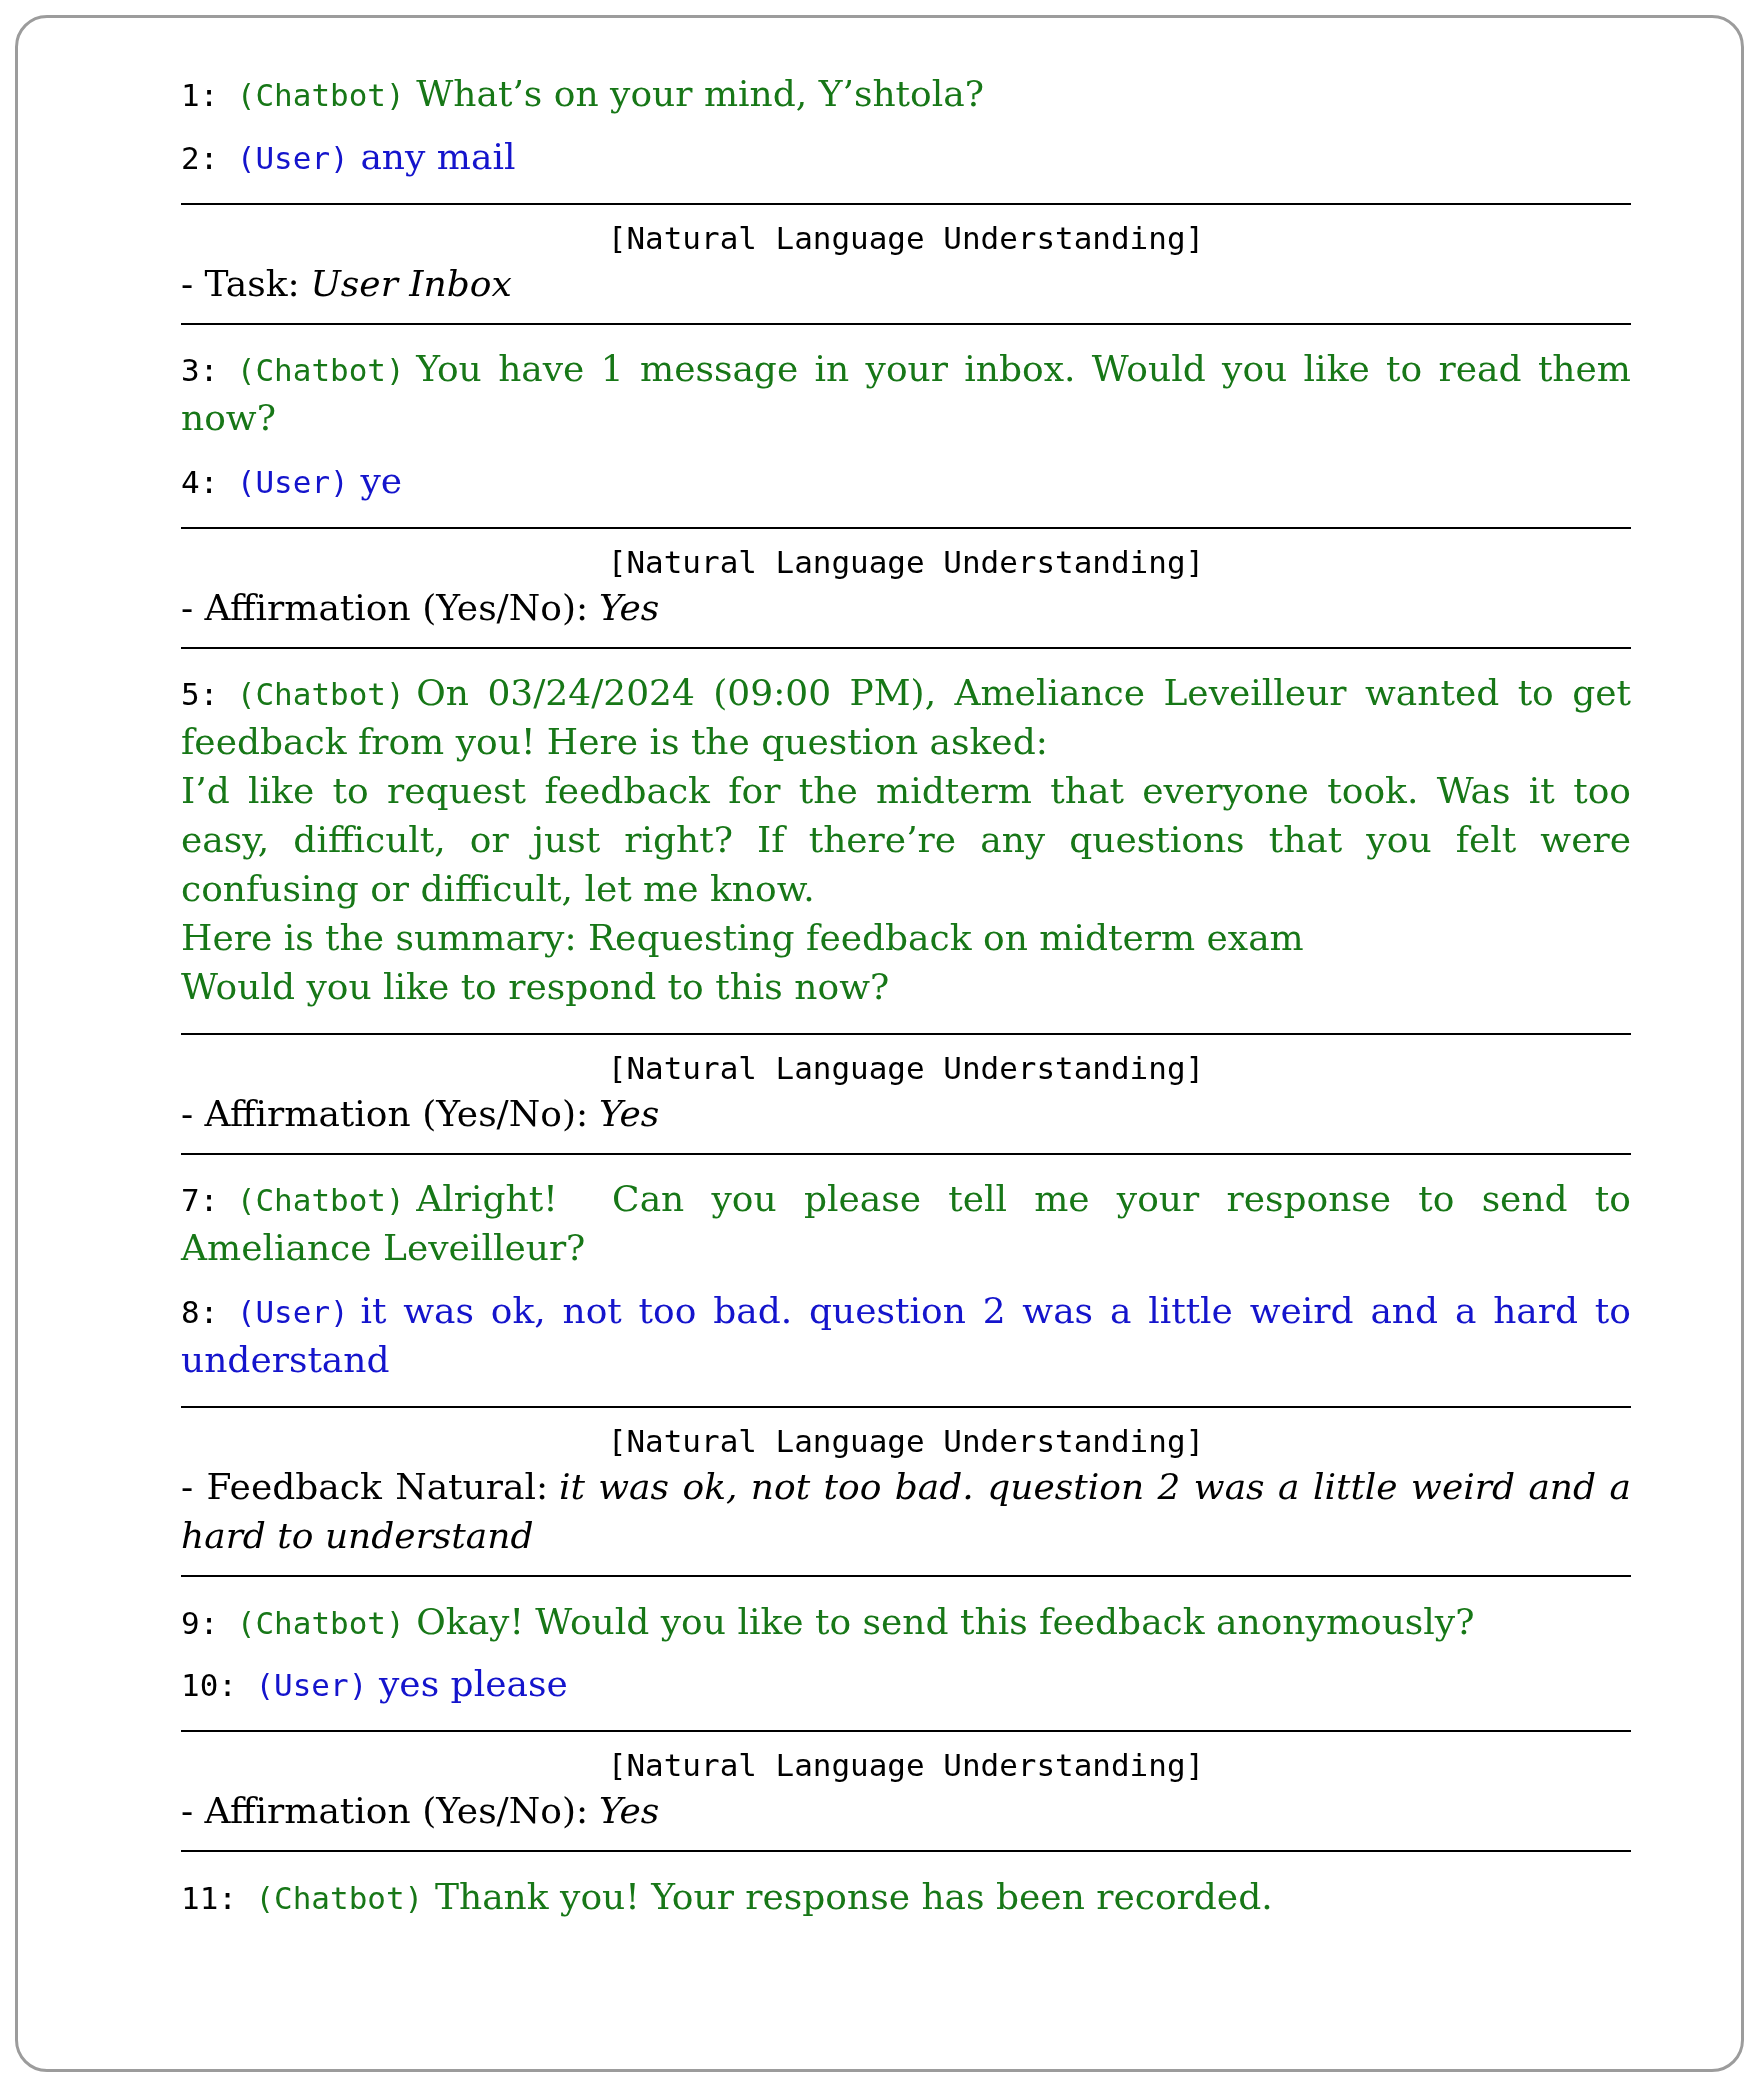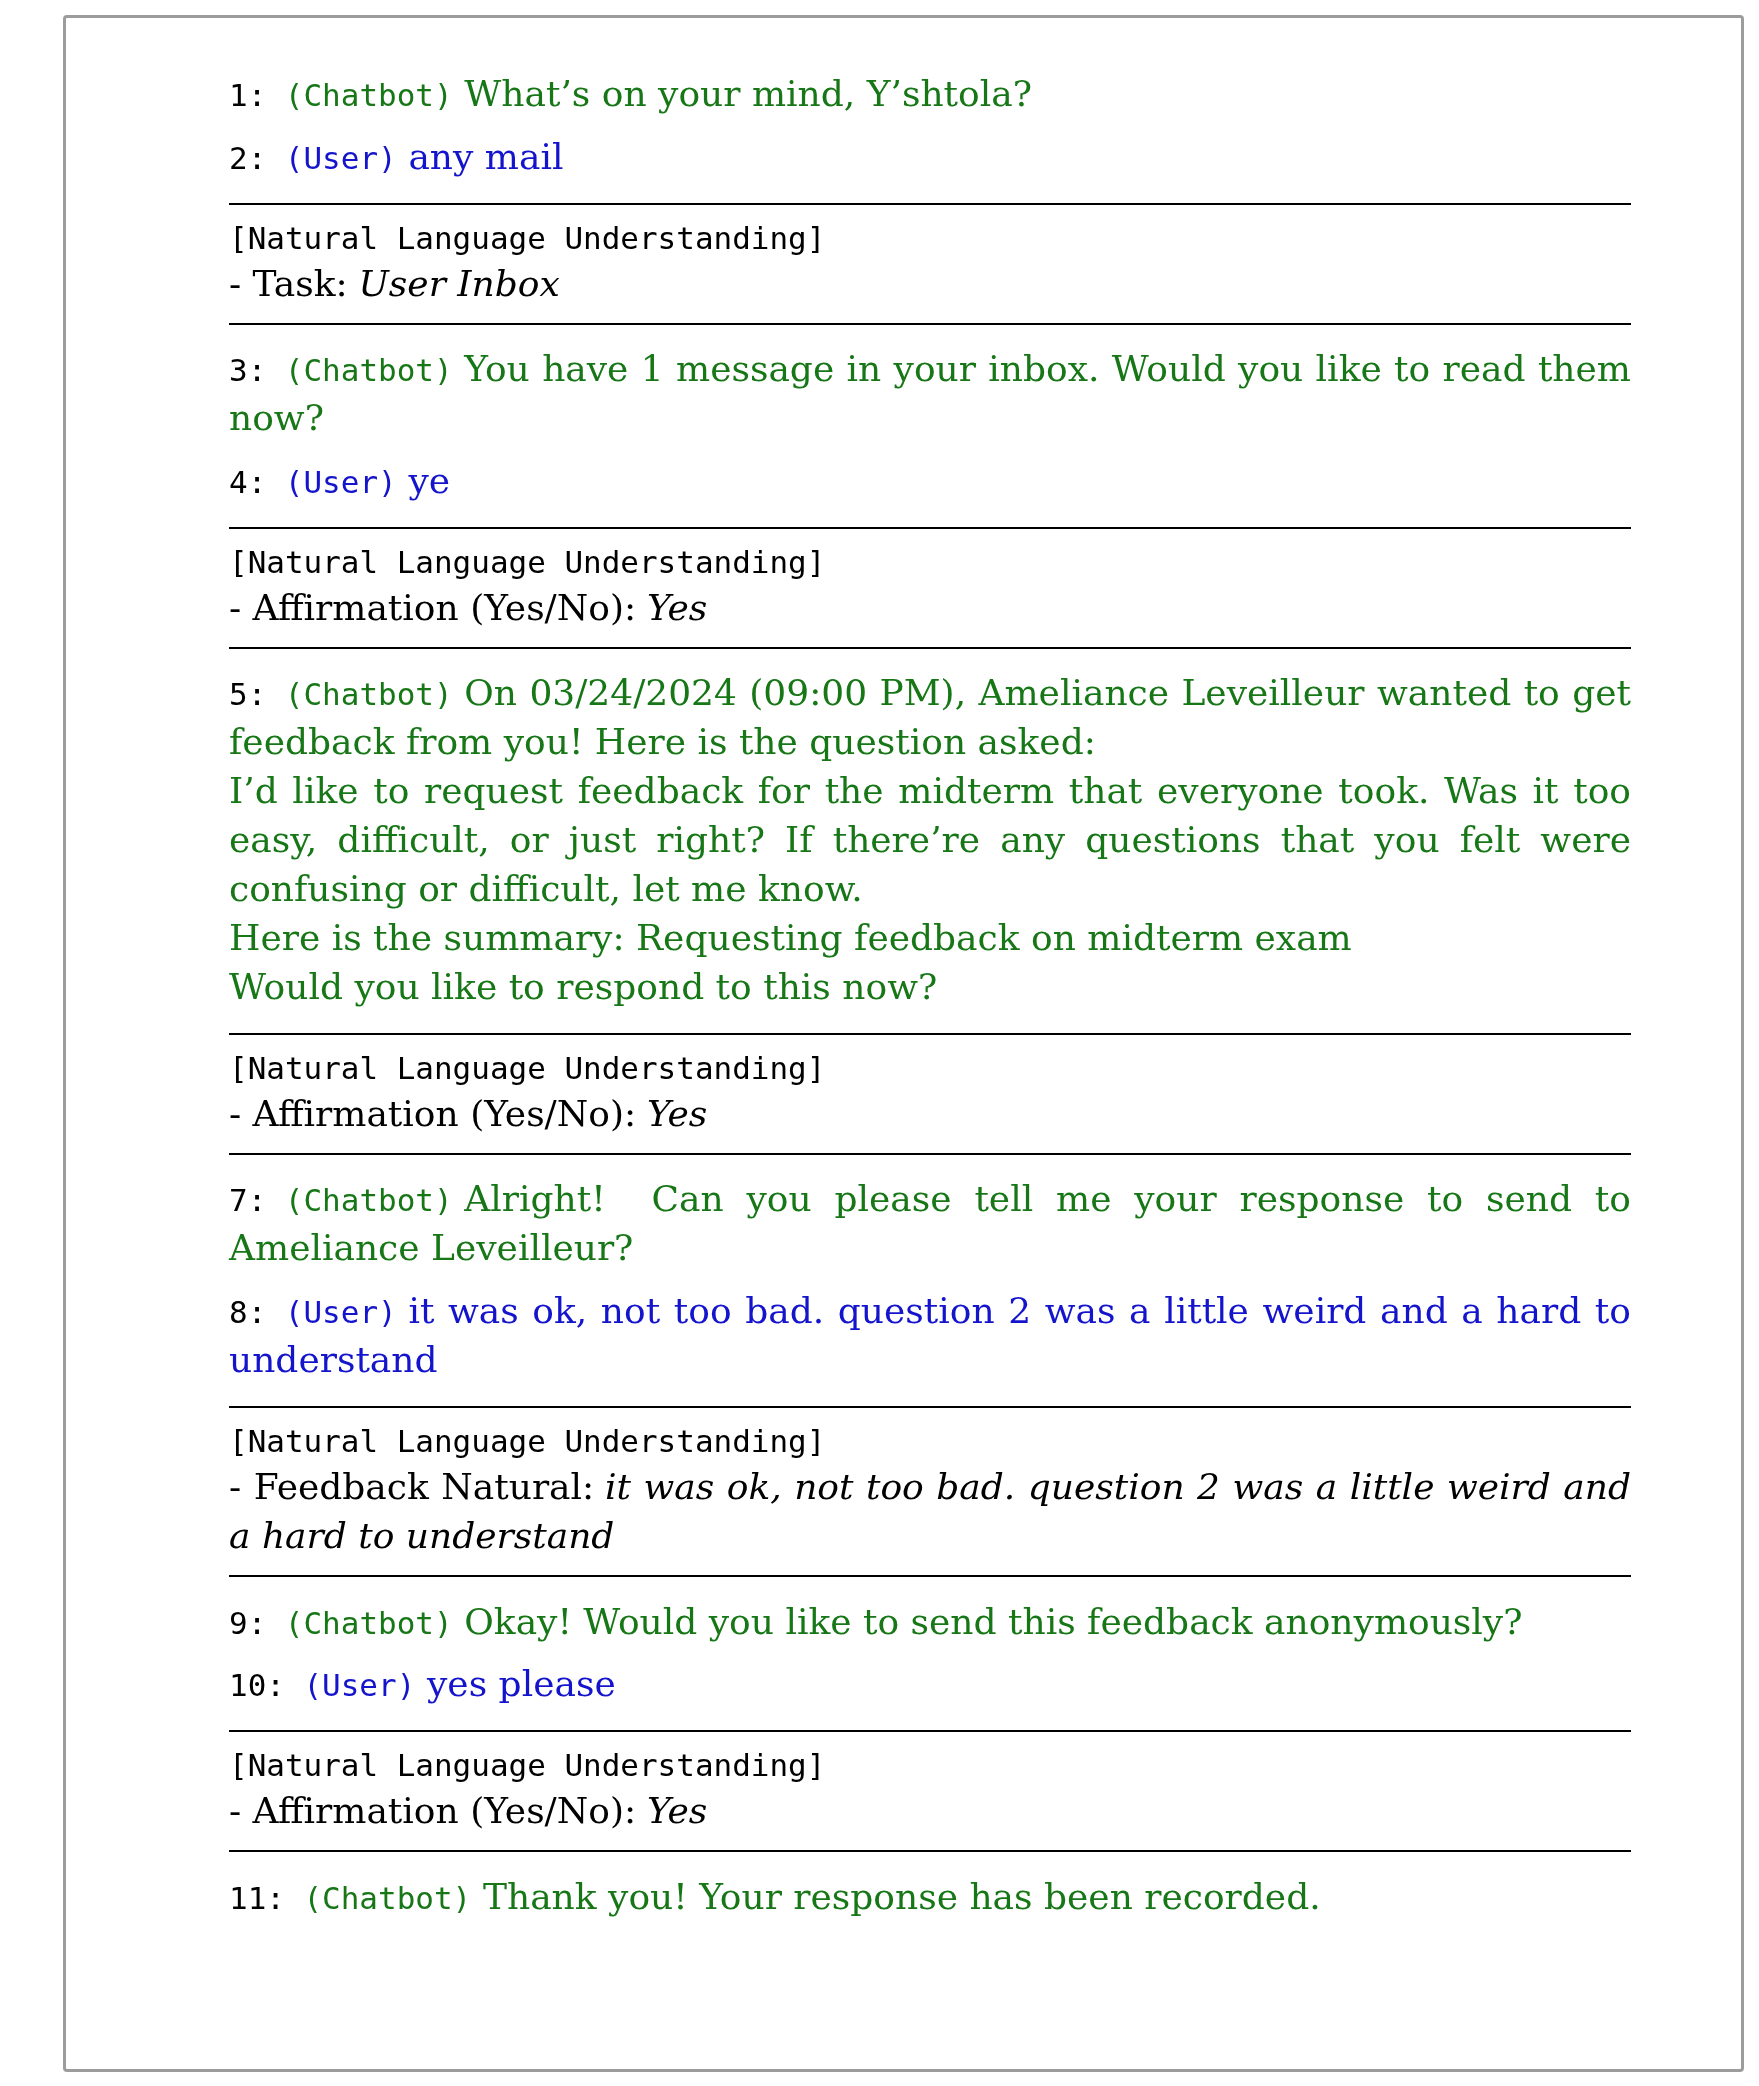--- a/index.html
+++ b/index.html
@@ -13,26 +13,25 @@
     position: relative;
     overflow: hidden;
     font-family: "DejaVu Serif", serif;
     font-size: 36px;
     color: #000;
   }
   .figure-box {
     position: absolute;
     top: 15px; left: 15px; right: 15px; bottom: 15px;
     border: 3.8px solid var(--border, #9c9c9c);
-    border-radius: 4px;
+    border-radius: 32px;
     background: #ffffff;
     box-sizing: border-box;
     padding: 52px 110px 32px 163px;
     overflow: hidden;
-    margin-left: 48px;
   }
   .figure-box > :first-child { margin-top: 0; }
 
   .turn {
     margin: 14px 0;
     line-height: 1.36;
     text-align: justify;
   }
   .turn .num,
   .turn .speaker,
@@ -58,20 +57,21 @@
   .nlu {
     margin: 20.6px 0;
     padding: 12px 0 14px;
     border-top: 2.2px solid var(--rule, #000);
     border-bottom: 2.2px solid var(--rule, #000);
     line-height: 1.36;
   }
   .nlu-header {
     margin: 0;
     color: #000;
+    text-align: center;
   }
   .nlu-entry {
     margin: 1.1px 0 0;
     text-align: justify;
   }
   .nlu-label {
     margin-right: 0.3em;
   }
   .nlu-value {
     font-style: italic;

